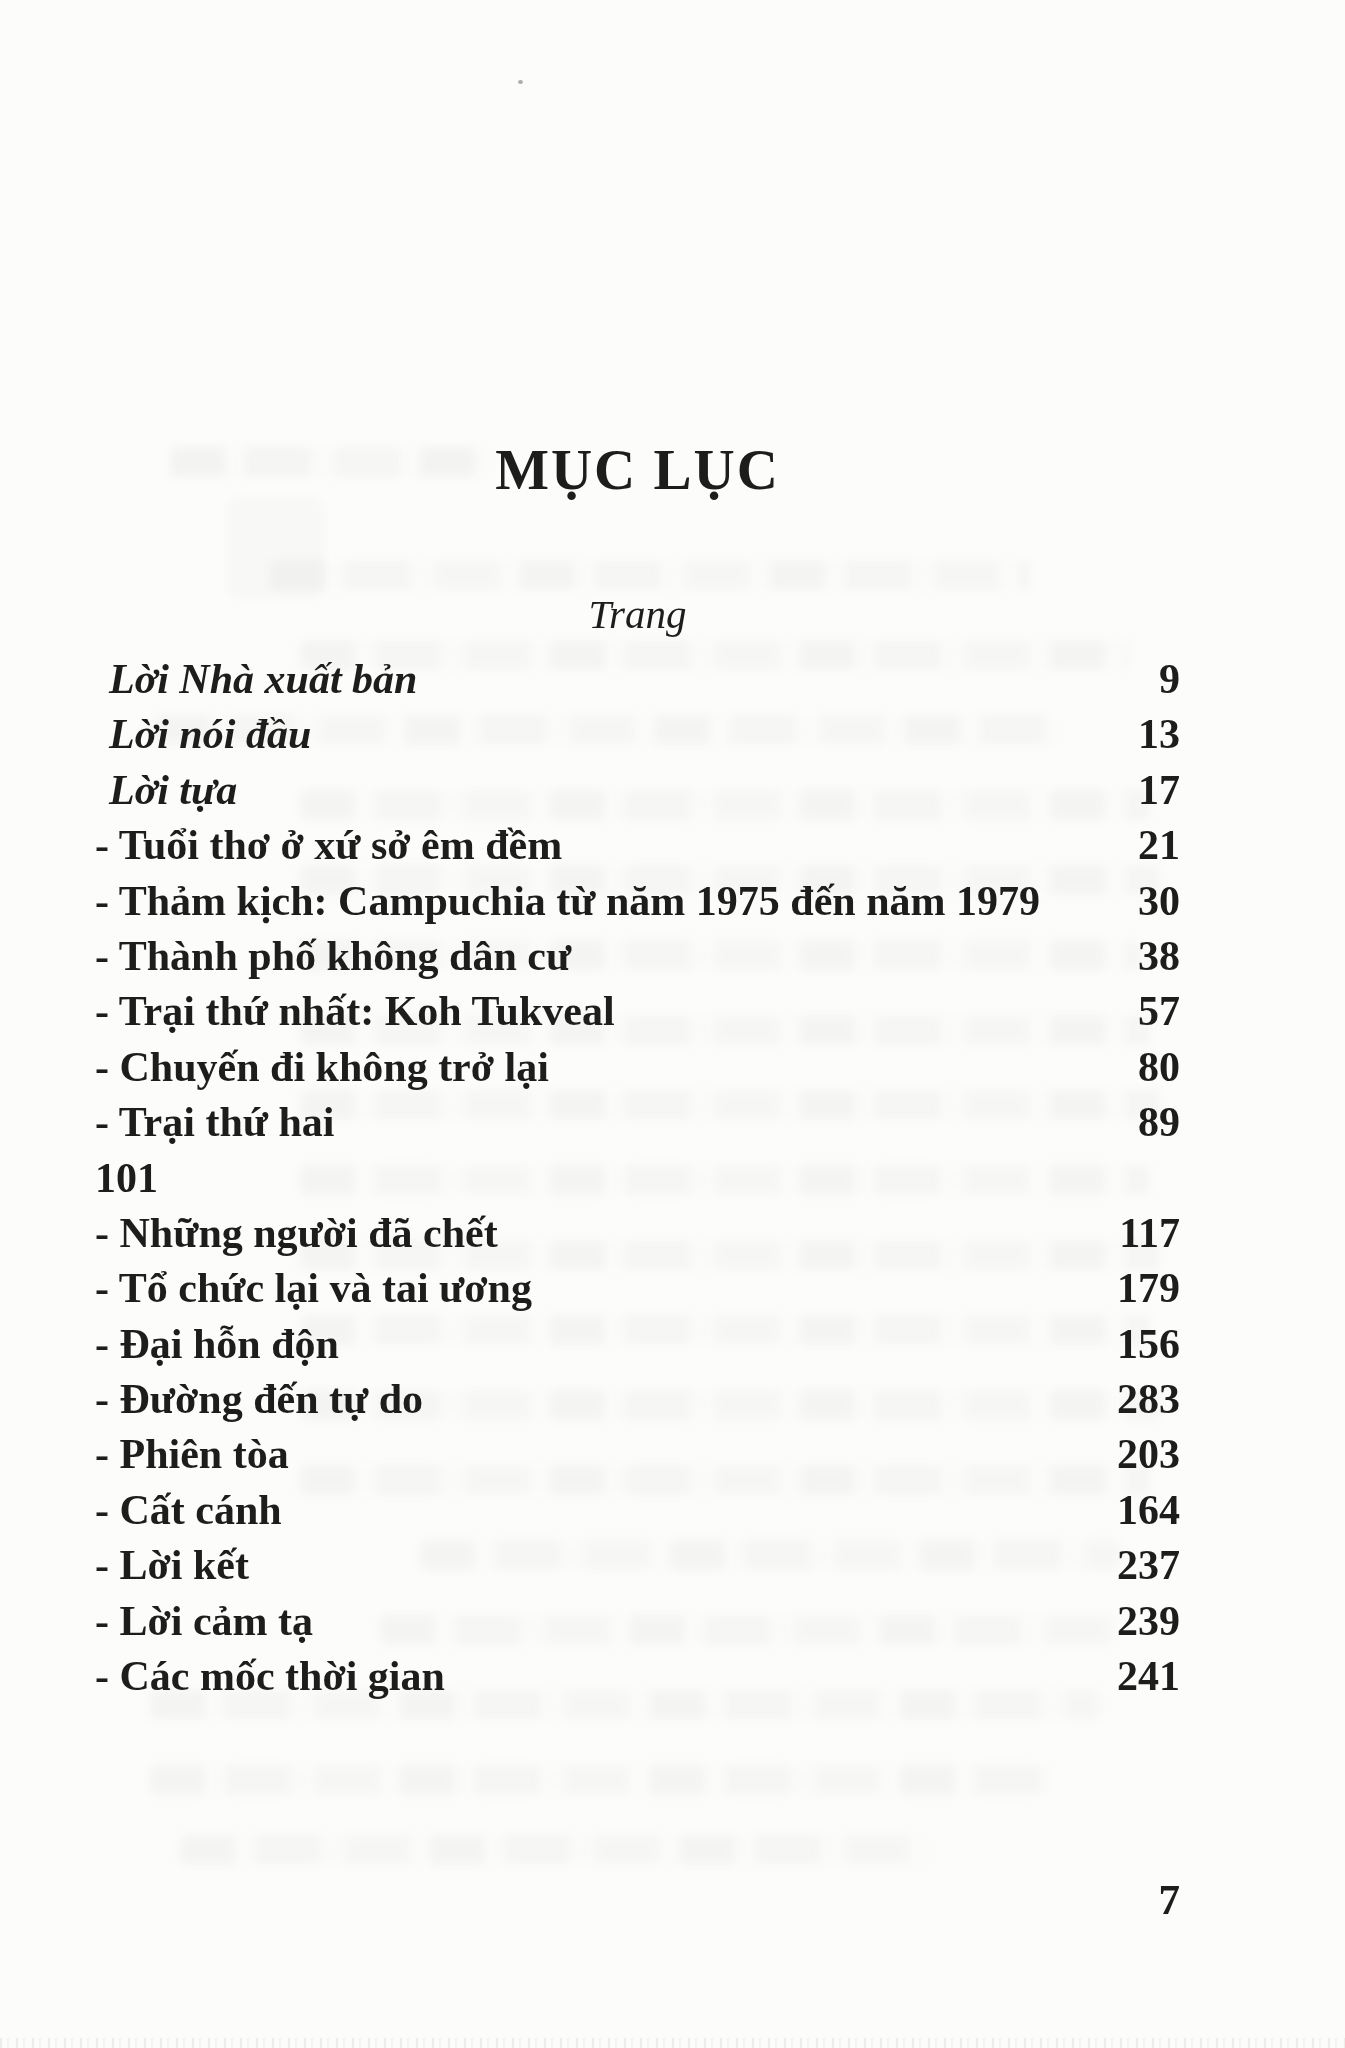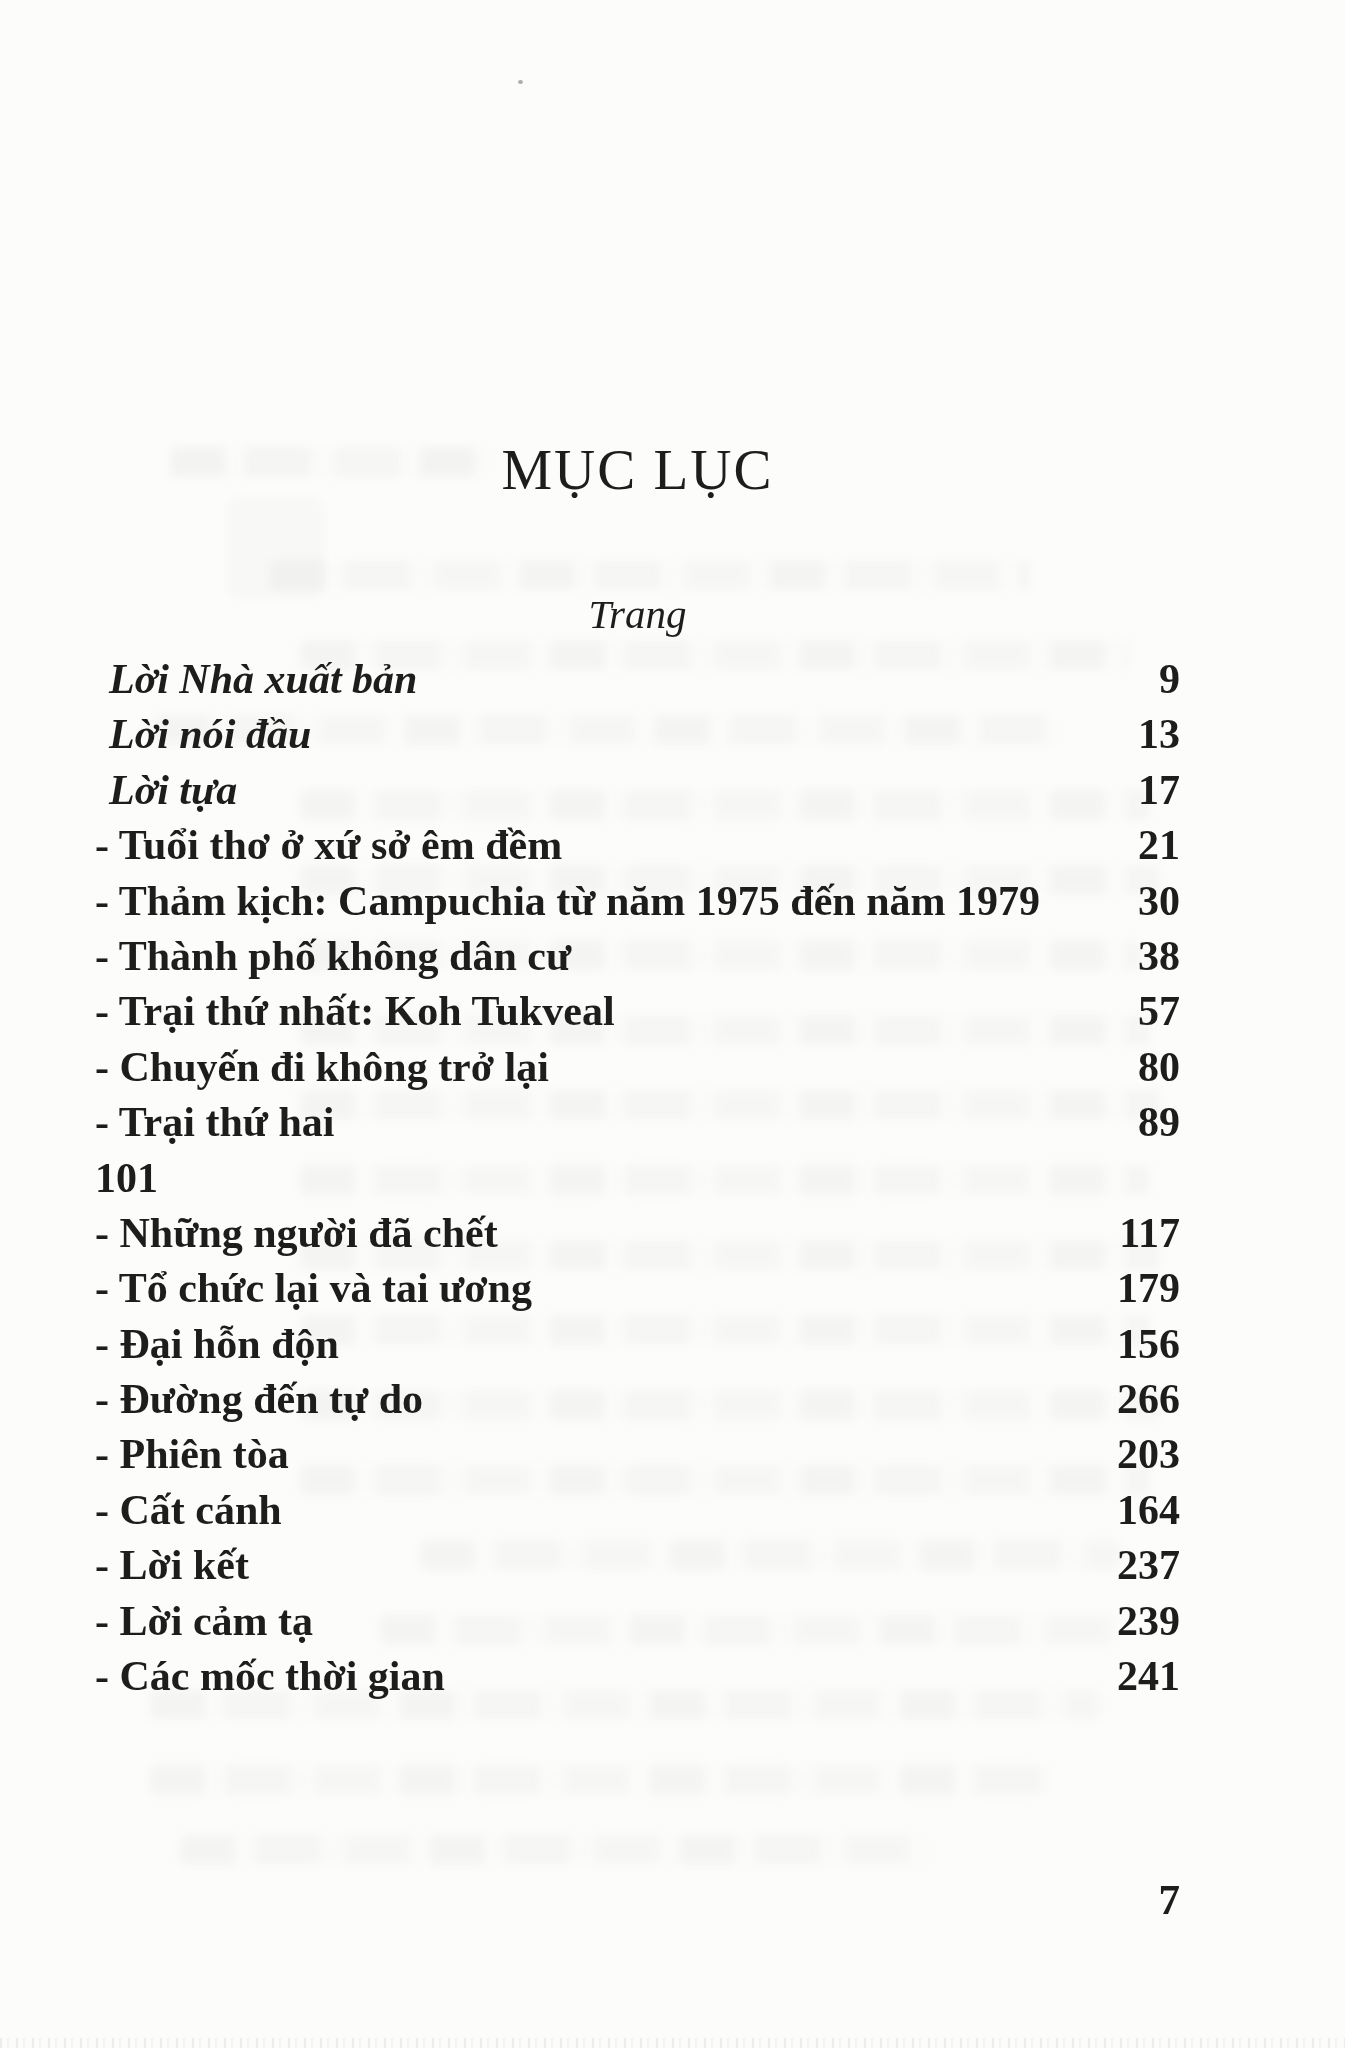--- a/index.html
+++ b/index.html
@@ -9,21 +9,21 @@
   html,body{margin:0;padding:0;}
   body{width:1345px;height:2048px;background:#ffffff;}
   .page{
     position:relative;width:1345px;height:2048px;overflow:hidden;
     background:var(--paper);
     color:var(--ink);
     font-family:"Liberation Serif","DejaVu Serif",serif;
   }
   .page-title{
     position:absolute;top:441px;left:95px;width:1085px;margin:0;
-    text-align:center;font-size:57px;font-weight:normal;letter-spacing:2px;
+    text-align:center;font-size:57px;font-weight:bold;letter-spacing:2px;
     line-height:1.0;
   }
   .trang-header{
     position:absolute;top:592px;left:95px;width:1085px;
     text-align:center;font-style:italic;font-size:41px;line-height:1.1;
   }
   .toc{
     position:absolute;top:652px;left:95px;width:1085px;
   }
   .toc-row{
@@ -139,21 +139,21 @@
       <div class="toc-row">
         <span class="toc-label">- Tổ chức lại và tai ương</span>
         <span class="toc-page">179</span>
       </div>
       <div class="toc-row">
         <span class="toc-label">- Đại hỗn độn</span>
         <span class="toc-page">156</span>
       </div>
       <div class="toc-row">
         <span class="toc-label">- Đường đến tự do</span>
-        <span class="toc-page">266</span>
+        <span class="toc-page">283</span>
       </div>
       <div class="toc-row">
         <span class="toc-label">- Phiên tòa</span>
         <span class="toc-page">203</span>
       </div>
       <div class="toc-row">
         <span class="toc-label">- Cất cánh</span>
         <span class="toc-page">164</span>
       </div>
       <div class="toc-row">

